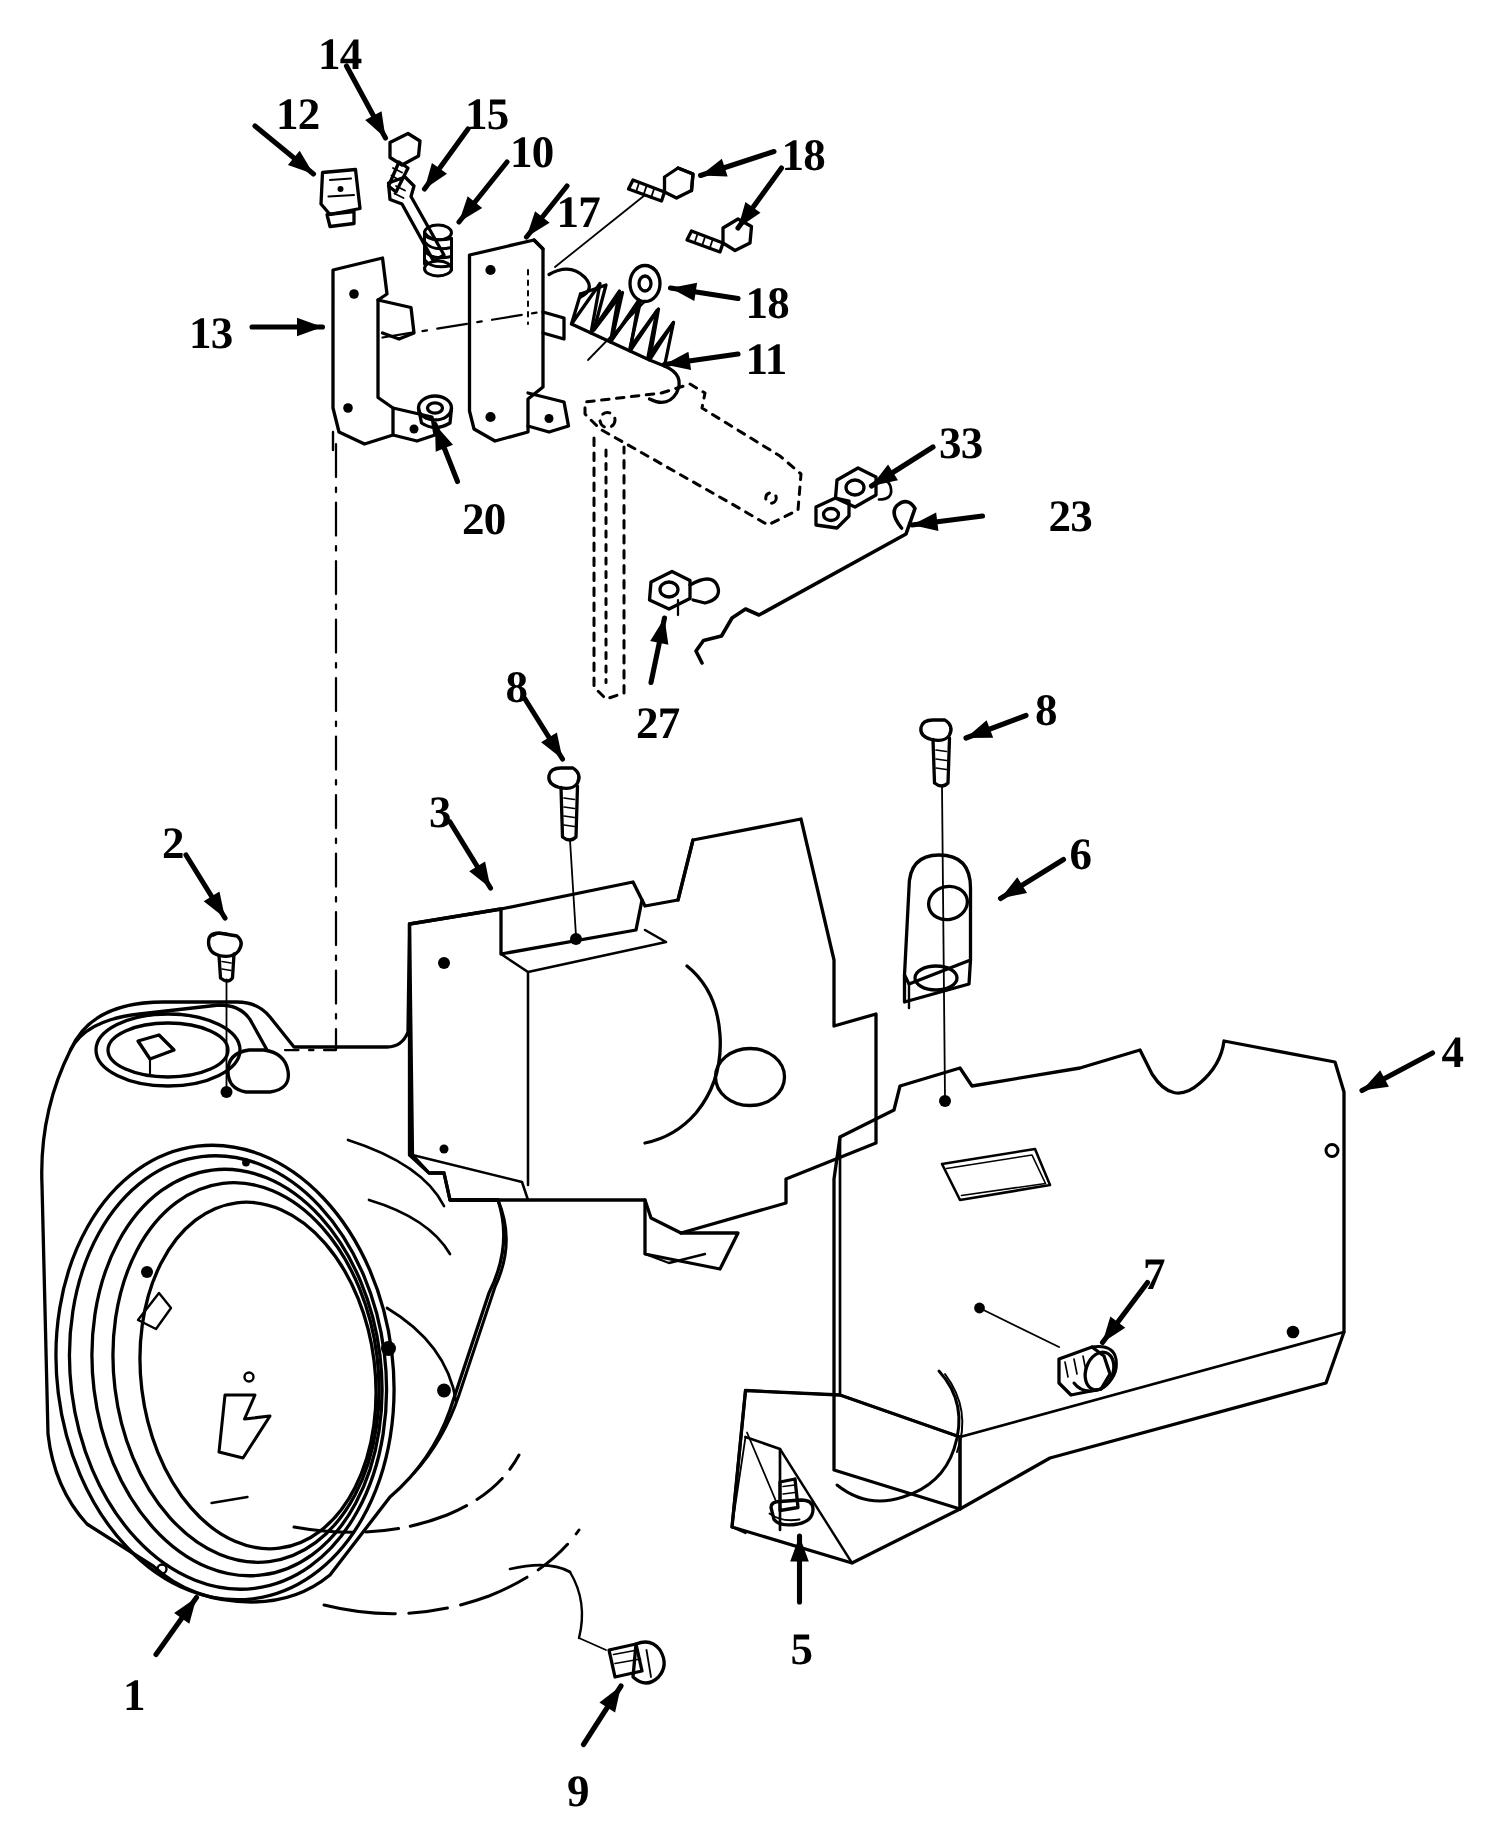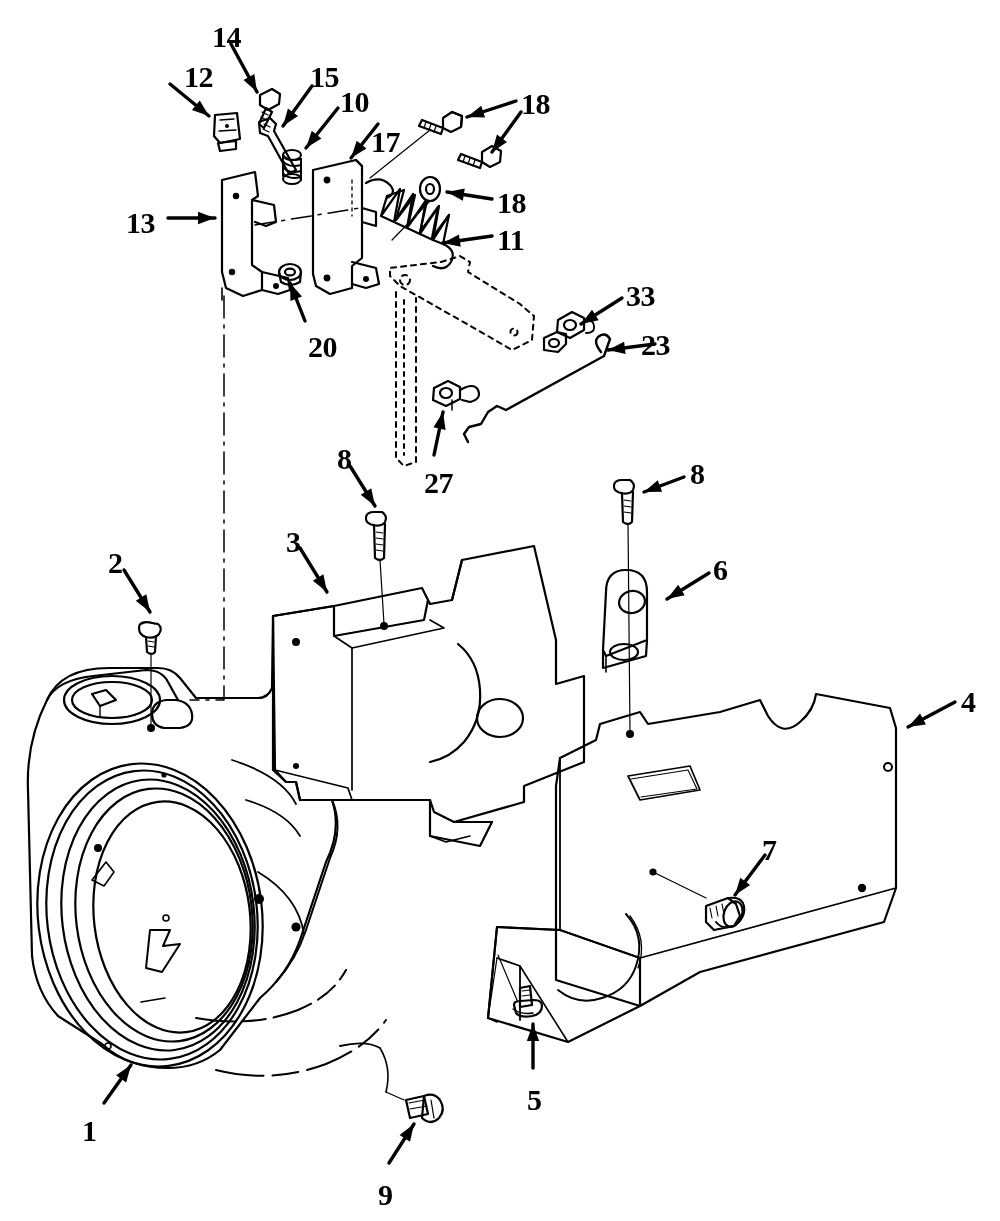--- a/index.html
+++ b/index.html
@@ -388,15 +388,15 @@
       <div class="callout" style="left: 126px; top: 208px;">13</div>
       <div class="callout" style="left: 212px; top: 22px;">14</div>
       <div class="callout" style="left: 310px; top: 62px;">15</div>
       <div class="callout" style="left: 340px; top: 87px;">10</div>
       <div class="callout" style="left: 371px; top: 104px; margin-top: 23px;">17</div>
       <div class="callout" style="left: 521px; top: 89px;">18</div>
       <div class="callout" style="left: 497px; top: 188px;">18</div>
       <div class="callout" style="left: 308px; top: 332px;">20</div>
       <div class="callout" style="left: 424px; top: 468px;">27</div>
       <div class="callout" style="left: 626px; top: 281px;">33</div>
-      <div class="callout" style="left: 641px; top: 330px; text-align: center;">23</div>
+      <div class="callout" style="left: 699px; top: 330px; text-align: center;">23</div>
     </div>
 </div>
 
 </body></html>

